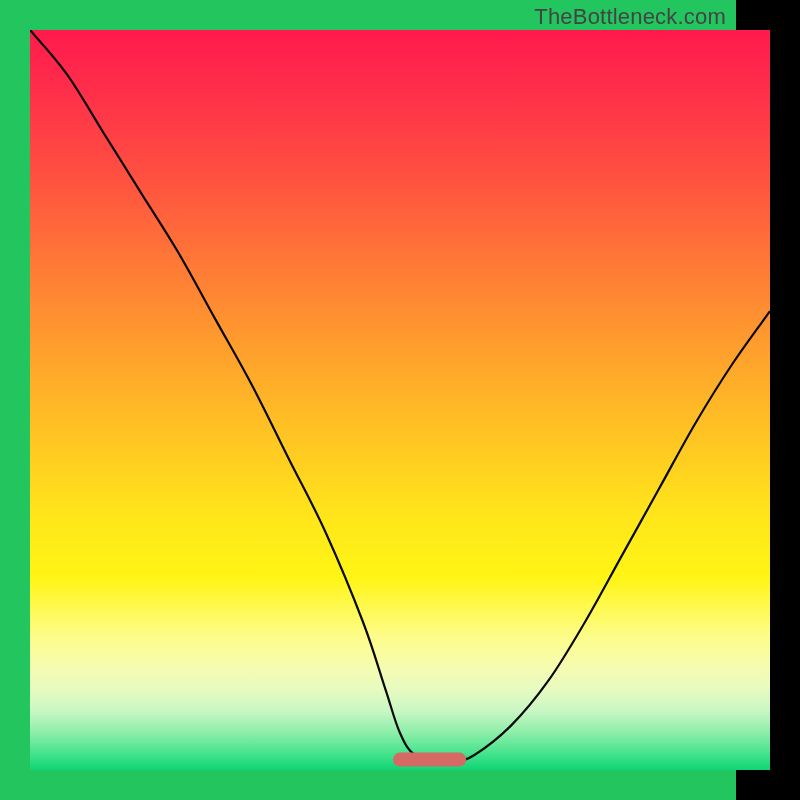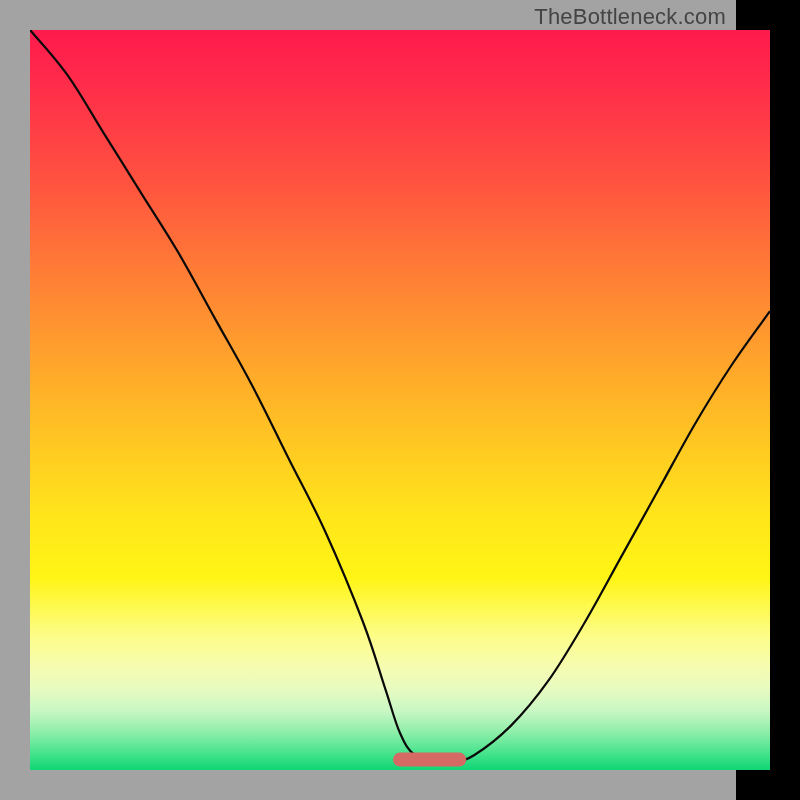--- a/index.html
+++ b/index.html
@@ -8,21 +8,21 @@
     width: 800px;
     height: 800px;
     overflow: hidden;
     background: #000;
     font-family: Arial, Helvetica, sans-serif;
   }
   .frame {
     position: relative;
     width: 736px;
     height: 800px;
-    background: #a3a3a3;
+    background: #22c55e;
     text-decoration: underline;
   }
   .plot-area {
     position: absolute;
     left: 30px;
     top: 30px;
     width: 740px;
     height: 740px;
     overflow: hidden;
   }

